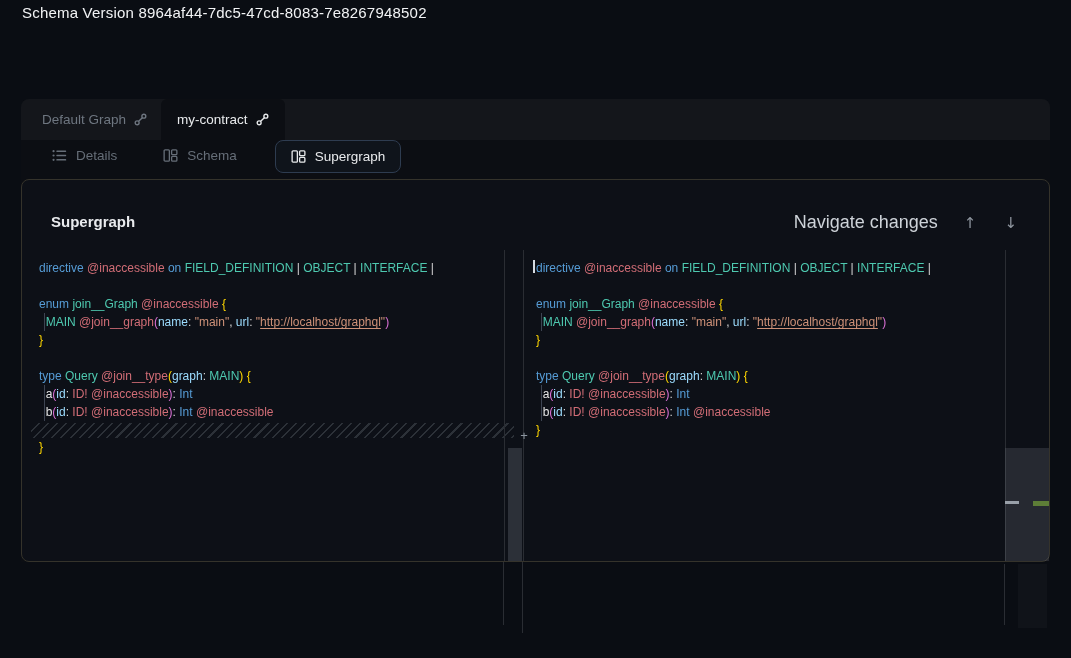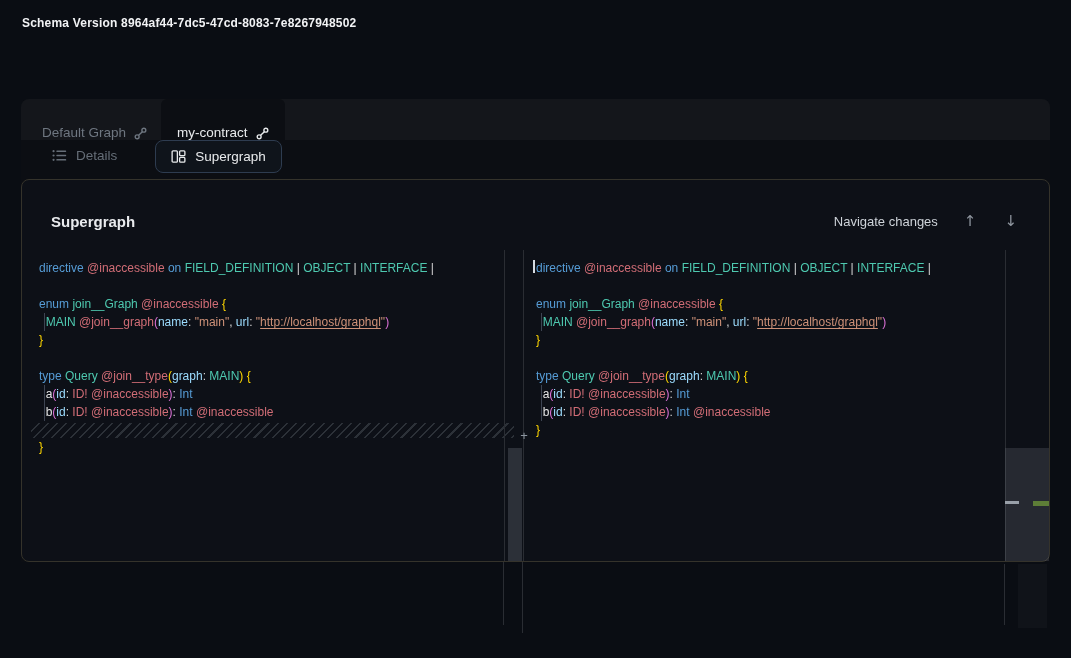--- a/index.html
+++ b/index.html
@@ -9,43 +9,43 @@
     --subtabborder:#2e3c50; --heading:#e9ebee; --navlabel:#ced3d9; --arrow:#8e959e;
     --kw:#569cd6; --dir:#d16d76; --ty:#4ec9b0; --pl:#d4d4d4; --b1:#ffd700; --b2:#da70d6;
     --ar:#9cdcfe; --st:#ce9178; --fl:#e6e6e6; --added:#495827; --hatch:#2c3138;
     --guide:#3d4452; --sep:#2a2d33; --thumb:rgba(126,134,144,0.28); --plus:#8b949e;
     --cursor:#d7dce2; --dashgray:#989fa8; --dashgreen:#5d7d37;
   }
   *{box-sizing:border-box;margin:0;padding:0}
   html,body{background:var(--pagebg)}
   .stage{position:relative;width:1071px;height:658px;background:var(--pagebg);
     font-family:"Liberation Sans",sans-serif;overflow:hidden}
-  .page-title{position:absolute;left:22px;top:16px;font-size:12px;font-weight:bold;color:var(--title);letter-spacing:.2px}
+  .page-title{position:absolute;left:22px;top:4px;font-size:15px;font-weight:normal;color:var(--title);letter-spacing:.2px}
   .page-sub{position:absolute;left:22px;top:44px;font-size:13px;color:var(--subtitle)}
 
   .card{position:absolute;left:21px;top:99px;width:1029px;height:463px;background:var(--cardbg);border-radius:8px 8px 0 0}
   .tabstrip{position:absolute;left:0;top:0;width:100%;height:41px;background:var(--stripbg);
     border-radius:8px 8px 0 0;display:flex;align-items:stretch}
-  .tab{display:flex;align-items:flex-end;gap:8px;padding:0 14px 0 21px;font-size:13.5px;
+  .tab{display:flex;align-items:center;gap:8px;padding:0 14px 0 21px;font-size:13.5px;
     color:var(--tabinactive);cursor:pointer}
   .tab .icn{display:flex;align-items:center}
   .tab.active{background:var(--cardbg);color:var(--tabactive);border-radius:6px 6px 0 0;padding:0 16px}
   .subtabs{position:absolute;left:0;top:41px;width:100%;height:39px;display:flex;align-items:flex-start;padding-left:19px}
   .subtab{display:flex;align-items:center;gap:9px;font-size:13.5px;color:var(--subtab);
     padding:8px 12px;cursor:pointer}
   .subtab + .subtab{margin-left:22px}
   .subtab.active{color:var(--tabactive);border:1px solid var(--subtabborder);background:#0f141b;
     border-radius:8px;padding:8px 15px;margin-left:26px}
   .subtab .icn{display:flex;align-items:center}
 
   .panel{position:absolute;left:0;top:80px;width:1029px;height:383px;background:var(--panelbg);
     border:1px solid var(--panelborder);border-radius:8px}
   .panel-title{position:absolute;left:29px;top:33px;font-size:15px;font-weight:bold;color:var(--heading)}
   .nav-changes{position:absolute;right:30px;top:32px;display:flex;align-items:center;gap:24px}
-  .nav-changes .lbl{font-size:13px;color:var(--navlabel)}
+  .nav-changes .lbl{font-size:18px;color:var(--navlabel)}
   .nav-arrow{background:none;border:none;font-size:15px;color:var(--arrow);cursor:pointer;
     font-family:"DejaVu Sans",sans-serif;padding:0 2px}
 
   .editor{position:absolute;left:0;top:70px;right:0;bottom:0;overflow:hidden;
     font-family:Liberation Sans, sans-serif;font-size:12px;line-height:18px}
   .pane{position:absolute;top:0;height:100%;overflow:hidden;padding-top:9px}
   .pane.left{left:9px;width:483px}
   .pane.right{left:506px;width:491px}
   .cl{position:relative;height:18px;white-space:pre;padding-left:8px;color:var(--pl)}
   .cl.guide::before{content:'';position:absolute;left:13px;top:0;bottom:0;width:1px;background:var(--guide)}
@@ -113,20 +113,30 @@
             <circle cx="1.6" cy="2.4" r="1.2"></circle>
               <rect x="4.6" y="1.6" width="10.6" height="1.7" rx=".5"></rect>
             <circle cx="1.6" cy="7" r="1.2"></circle>
               <rect x="4.6" y="6.2" width="10.6" height="1.7" rx=".5"></rect>
             <circle cx="1.6" cy="11.6" r="1.2"></circle>
               <rect x="4.6" y="10.8" width="10.6" height="1.7" rx=".5"></rect>
           </svg>
         </span>
         <span>Details</span>
       </div>
+      <div class="subtab">
+        <span class="icn">
+          <svg width="15" height="15" viewBox="0 0 16 16" fill="none" stroke="currentColor" stroke-width="1.4">
+            <rect x="1.2" y="2" width="5.6" height="12" rx="1"></rect>
+            <rect x="9.2" y="2" width="5.6" height="5" rx="1"></rect>
+            <rect x="9.2" y="9" width="5.6" height="5" rx="1"></rect>
+          </svg>
+        </span>
+        <span>Schema</span>
+      </div>
       <div class="subtab active">
         <span class="icn">
           <svg width="15" height="15" viewBox="0 0 16 16" fill="none" stroke="currentColor" stroke-width="1.4">
             <rect x="1.2" y="2" width="5.6" height="12" rx="1"></rect>
             <rect x="9.2" y="2" width="5.6" height="5" rx="1"></rect>
             <rect x="9.2" y="9" width="5.6" height="5" rx="1"></rect>
           </svg>
         </span>
         <span>Supergraph</span>
       </div>

